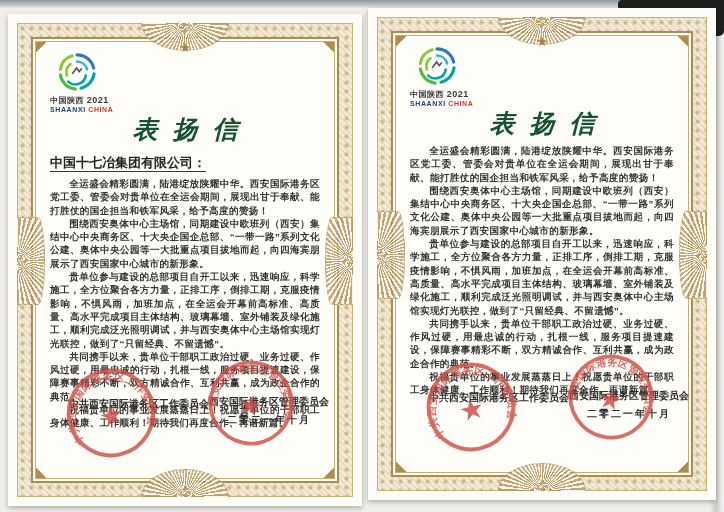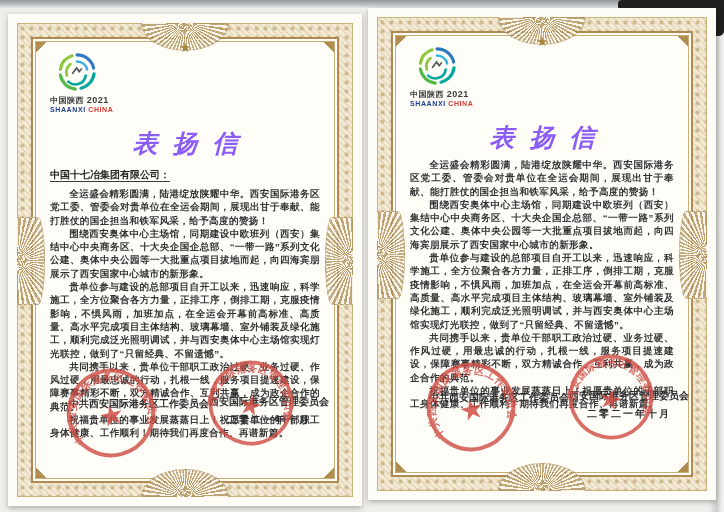--- a/index.html
+++ b/index.html
@@ -50,24 +50,24 @@
     color:#a7853f;font-size:13px;line-height:13px;}
   
   .content{position:absolute;inset:25px;padding:12px 17px 8px;box-sizing:border-box;}
   .emblem{width:80px;}
   .emblem-swirl{width:42px;height:42px;display:block;margin-left:6px;}
   .emblem-cn{font-size:8px;font-weight:bold;color:#3a3a3a;letter-spacing:0.5px;margin-top:2px;white-space:nowrap;}
   .emblem-cn .yr{font-size:9px;}
   .emblem-en{font-size:7px;font-weight:bold;letter-spacing:0.6px;white-space:nowrap;}
   .emblem-en .en-l{color:#1c3f8e;}
   .emblem-en .en-r{color:#cf3a35;}
-  .title{text-align:center;margin-top:16px;color:#8b5cf6;
+  .title{text-align:center;margin-top:2px;color:#14532d;
     font-family:"DejaVu Serif", serif;font-style:italic;font-weight:bold;
     font-size:25px;line-height:30px;letter-spacing:15px;text-indent:15px;}
-  .addressee{margin-top:9px;font-size:10px;font-weight:bold;color:#222;}
+  .addressee{margin-top:9px;font-size:13px;font-weight:bold;color:#222;}
   .addressee span{border-bottom:1px solid #3a3a3a;padding-bottom:1px;}
   .bodytext{margin-top:5px;}
   .bodytext p{margin:0;text-indent:2em;font-size:9.6px;line-height:13.3px;
     color:#333;font-weight:600;text-align:justify;letter-spacing:0.35px;}
   .sigrow{position:absolute;left:36px;right:30px;bottom:54px;display:flex;
     justify-content:space-between;align-items:flex-start;}
   .sig-left{font-size:10px;font-weight:bold;color:#2c2c2c;white-space:nowrap;margin-top:2px;}
   .sig-right{text-align:center;font-size:10px;font-weight:bold;color:#2c2c2c;white-space:nowrap;}
   .sig-date{margin-top:4px;letter-spacing:2px;}
   

